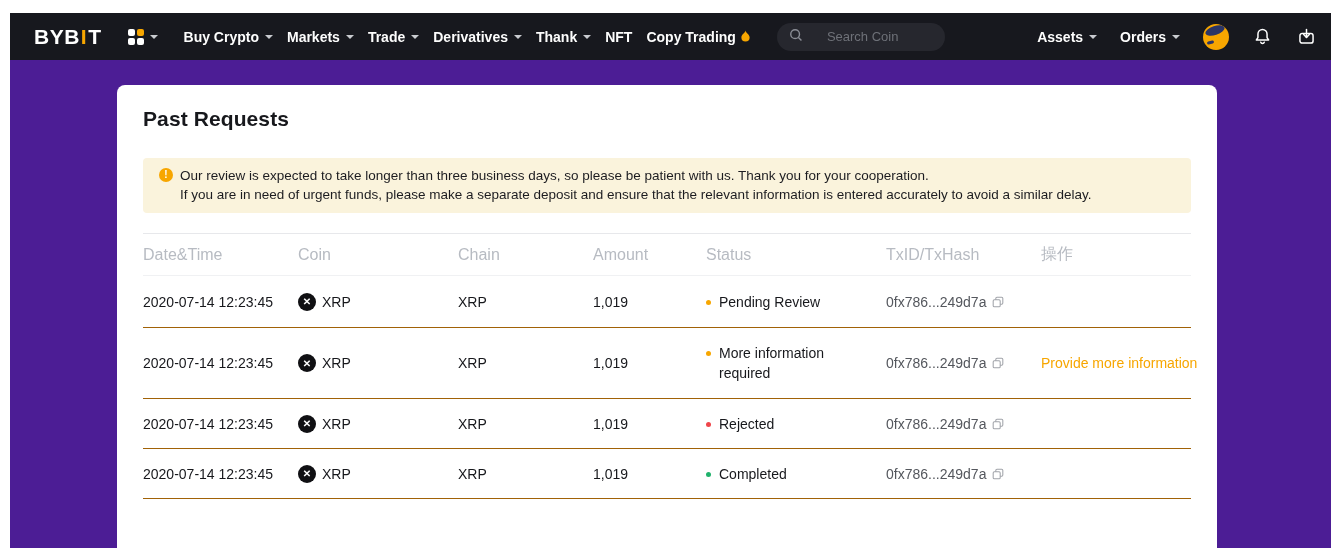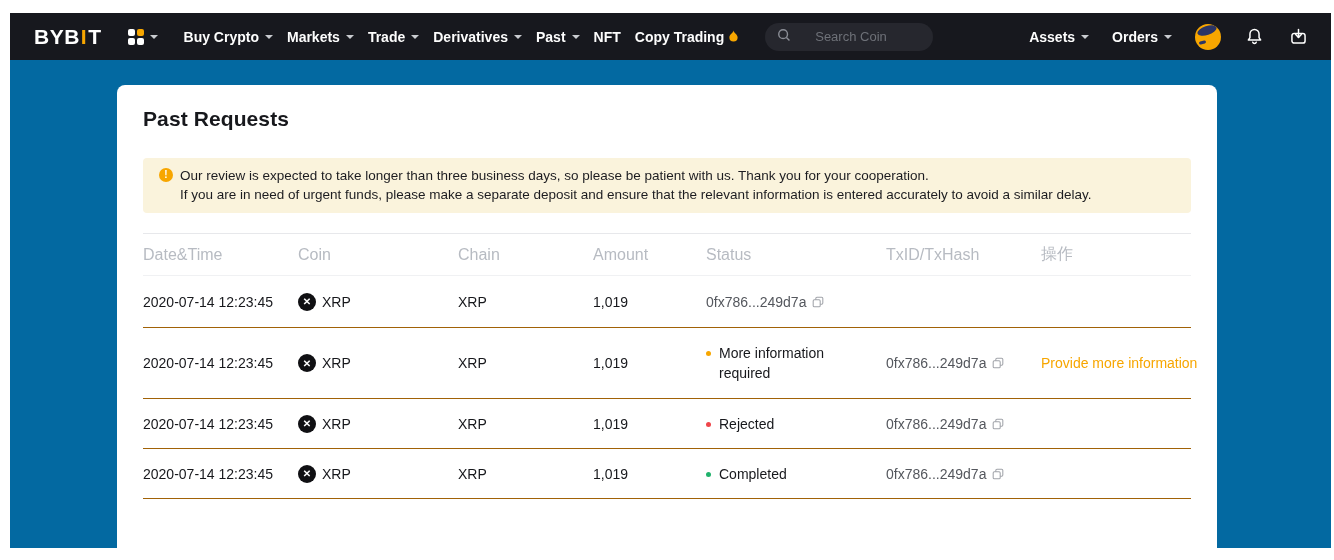--- a/index.html
+++ b/index.html
@@ -3,21 +3,21 @@
 <meta charset="utf-8">
 <style>
   * { margin:0; padding:0; box-sizing:border-box; }
   html,body { width:1334px; height:560px; background:#ffffff; overflow:hidden;
     font-family:"Liberation Sans", sans-serif; -webkit-font-smoothing:antialiased; }
   .stage { position:absolute; left:0; top:0; width:1334px; height:560px; background:#fff;
     padding:13px 3px 12px 10px; }
 
   
   .navbar { width:1321px; height:47px; background:#17181e; display:flex; align-items:center;
-    padding:0 22px 0 24px; color:#fff; }
+    padding:0 14px 0 24px; color:#fff; }
   .logo { font-size:21px; font-weight:800; letter-spacing:.5px; color:#fff; white-space:nowrap; }
   .logo .logo-i { color:#f7a600; padding:0 1px; }
   .apps { display:flex; align-items:center; margin:0 26px 0 26px; cursor:pointer; }
   .grid-icon { display:grid; grid-template-columns:7px 7px; grid-template-rows:7px 7px; gap:2px; }
   .grid-icon span { background:#fff; border-radius:2px; }
   .grid-icon span:nth-child(2) { background:#f7a600; }
   .caret { width:0; height:0; border-left:4px solid transparent; border-right:4px solid transparent;
     border-top:4px solid #c9cbd0; margin-left:6px; display:inline-block; }
   .nav-items { display:flex; align-items:center; gap:14px; }
   .nav-item { display:flex; align-items:center; font-size:14px; font-weight:600; color:#fdfdfd;
@@ -31,21 +31,21 @@
   .nav-right { margin-left:auto; display:flex; align-items:center; gap:23px; }
   .avatar { width:26px; height:26px; border-radius:50%; background:#f7a600; position:relative;
     overflow:hidden; cursor:pointer; }
   .avatar .hair { position:absolute; width:20px; height:9px; background:#2b3566; border-radius:50%;
     left:2px; top:2px; transform:rotate(-18deg); }
   .avatar .mouth { position:absolute; width:7px; height:3px; background:#2b3566; border-radius:2px;
     left:4px; top:17px; transform:rotate(-15deg); }
   .icon-btn { display:inline-flex; cursor:pointer; }
 
   
-  .page-bg { width:1321px; height:488px; background:#0369a1; }
+  .page-bg { width:1321px; height:488px; background:#4c1d95; }
   .card { position:relative; margin-left:107px; top:25px; width:1100px; height:463px;
     background:#fff; border-radius:8px 8px 0 0; padding:18px 26px 0 26px; }
   .page-title { font-size:21px; font-weight:700; color:#17181c; letter-spacing:.1px; margin-top:4px; }
 
   .notice { margin-top:27px; background:#faf3dc; border-radius:4px; padding:8px 16px 9px 16px;
     font-size:13.5px; color:#1c1c20; line-height:19px; }
   .n-line1 { display:flex; align-items:flex-start; }
   .n-icon { flex:0 0 auto; width:14px; height:14px; border-radius:50%; background:#f7a600; color:#fff;
     font-size:10px; font-weight:700; line-height:14px; text-align:center; margin:2px 7px 0 0; }
   .n-line2 { padding-left:21px; }
@@ -100,21 +100,21 @@
         </div>
       <div class="nav-item">
           <span>Trade</span>
           <span class="caret"></span>
         </div>
       <div class="nav-item">
           <span>Derivatives</span>
           <span class="caret"></span>
         </div>
       <div class="nav-item">
-          <span>Past</span>
+          <span>Thank</span>
           <span class="caret"></span>
         </div>
       <div class="nav-item">
           <span>NFT</span>
         </div>
       <div class="nav-item">
           <span>Copy Trading</span>
         <span class="flame">
           <svg width="11" height="13" viewBox="0 0 12 14">
               <path d="M6 0C6.4 3 1.5 4.4 1.5 8a4.5 4.5 0 0 0 9 0C10.5 4.4 5.6 3 6 0Z" fill="#f7a600"></path>
@@ -187,20 +187,24 @@
         </div>
 
         <div class="trow r1">
           <div class="td">2020-07-14 12:23:45</div>
           <div class="td coin-cell">
               <span class="coin-icon">✕</span>
               <span>XRP</span>
             </div>
           <div class="td">XRP</div>
           <div class="td">1,019</div>
+          <div class="td status-cell">
+              <span class="dot" style="background: rgb(247, 166, 0);"></span>
+              <span class="status-text">Pending Review</span>
+            </div>
           <div class="td txid-cell">
               <span>0fx786...249d7a</span>
               <span class="copy-icon">
                 <svg width="14" height="14" viewBox="0 0 16 16" fill="none" stroke="#a0a3a9" stroke-width="1.2">
                   <path d="M5.5 5.5V3.8c0-.7.6-1.3 1.3-1.3h5.4c.7 0 1.3.6 1.3 1.3v5.4c0 .7-.6 1.3-1.3 1.3h-1.7"></path>
                   <rect x="2.5" y="5.5" width="8" height="8" rx="1.3"></rect>
                 </svg>
               </span>
             </div>
           <div class="td"></div>

